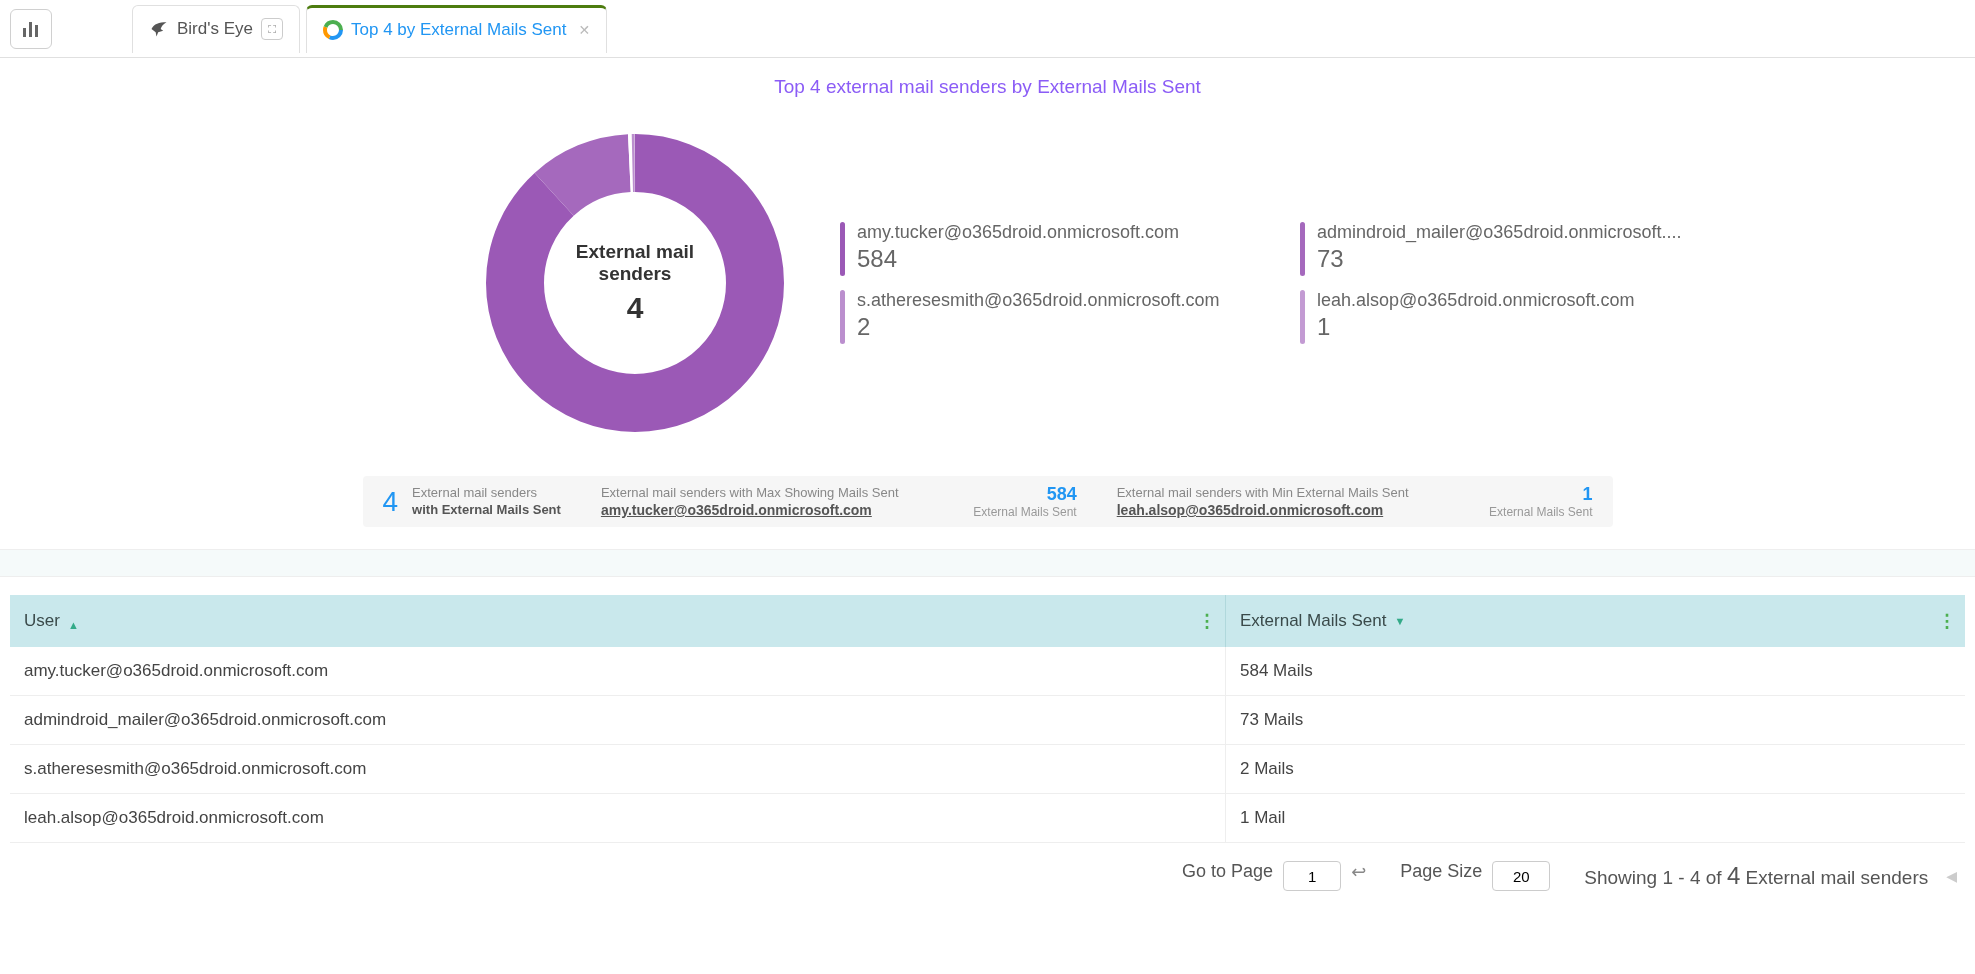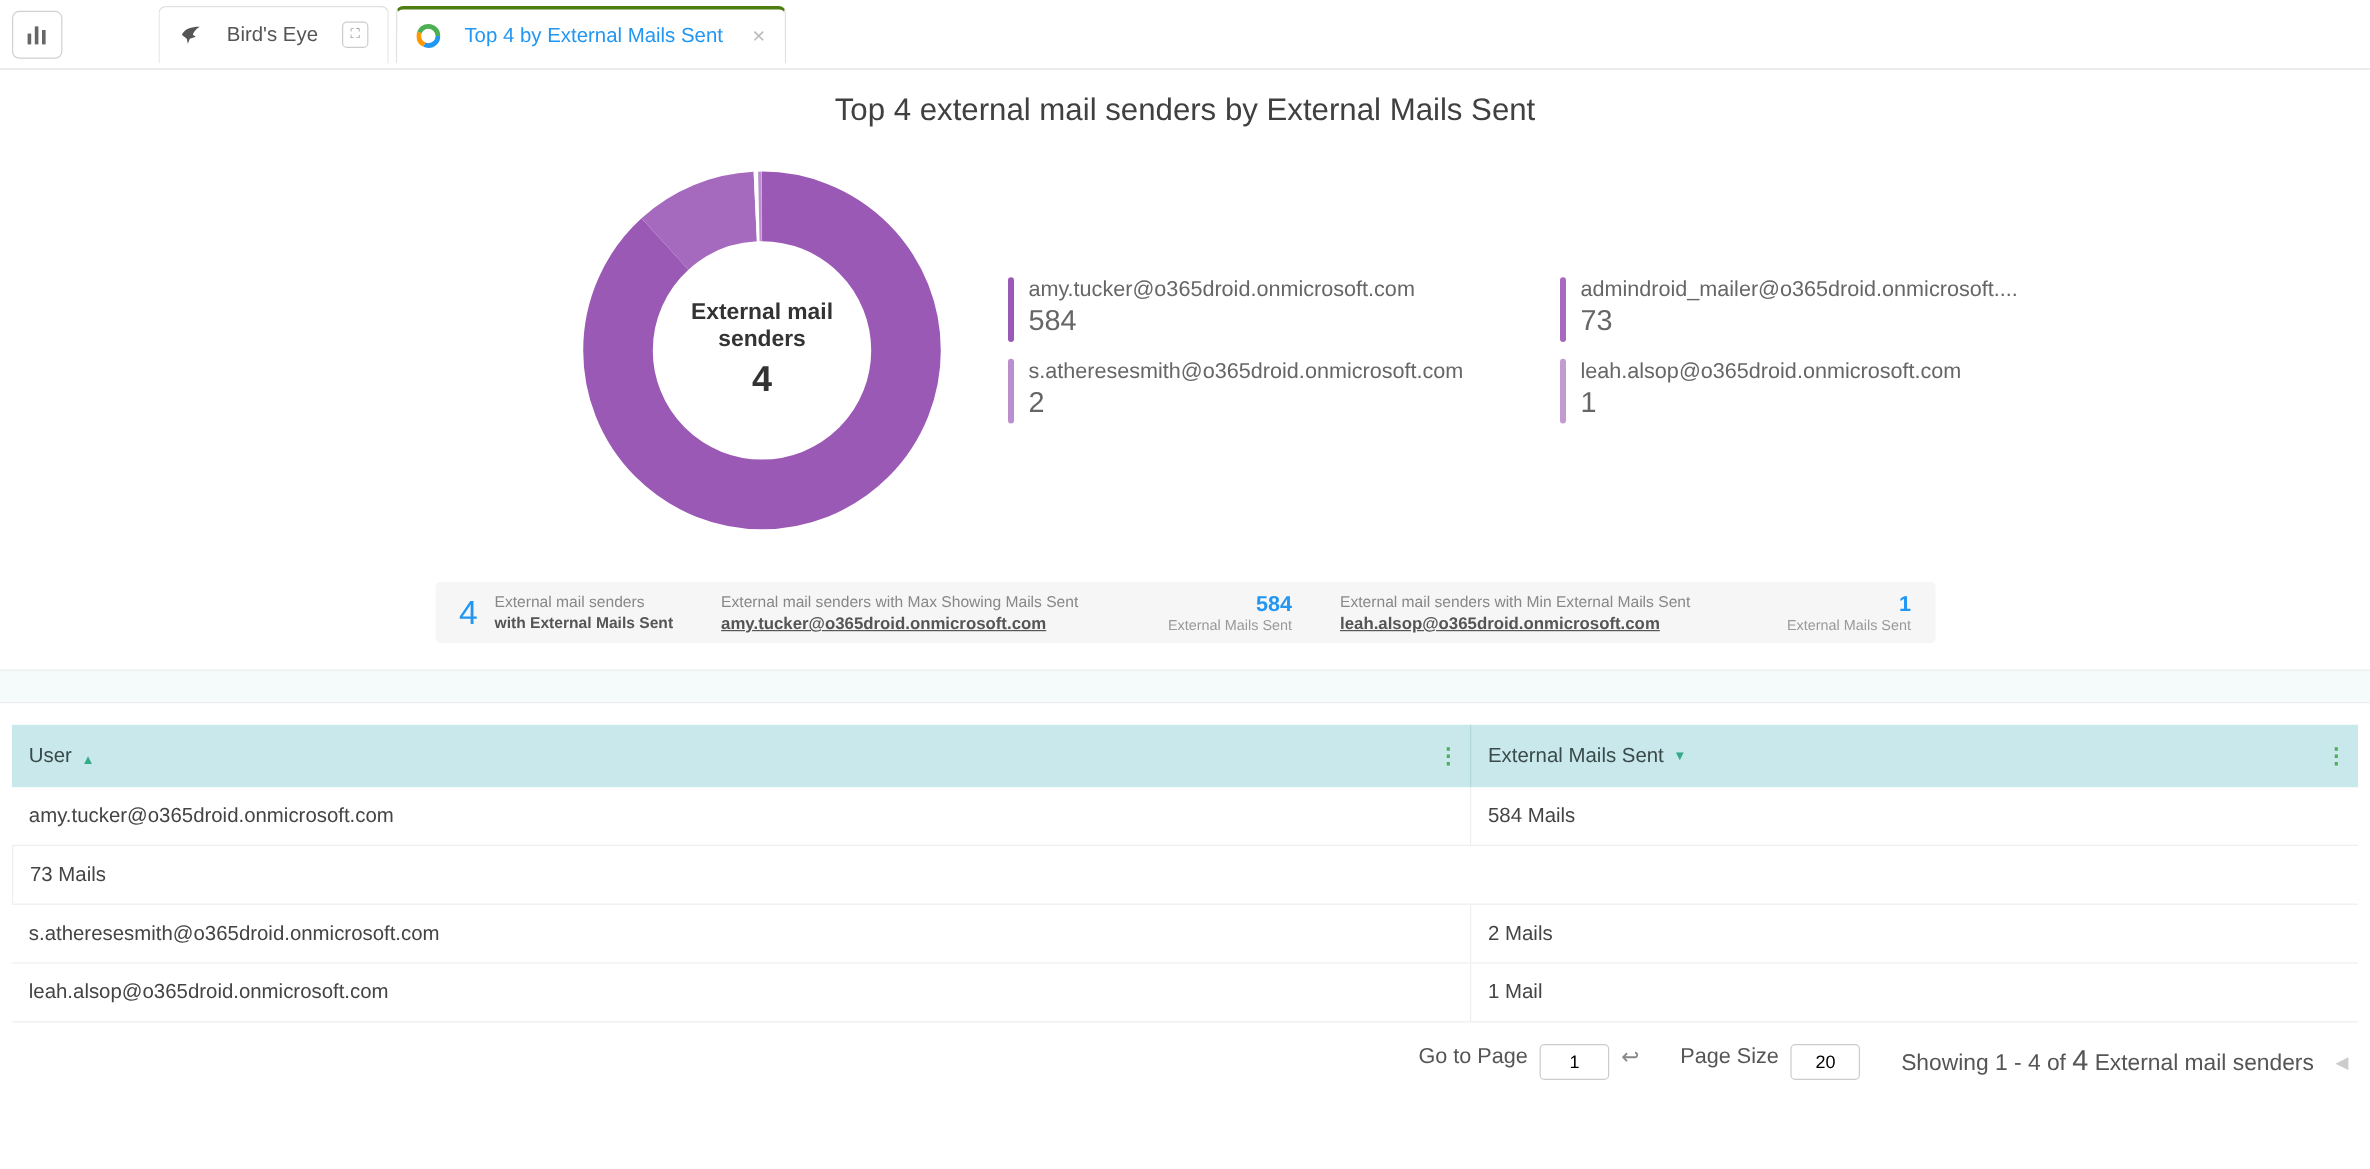--- a/index.html
+++ b/index.html
@@ -1,26 +1,26 @@
 <!DOCTYPE html>
 <html><head>
 <meta charset="utf-8">
 <style>
 *{box-sizing:border-box;margin:0;padding:0;font-family:"Segoe UI",Arial,sans-serif}
 body{background:#fff;color:#4a4a4a;font-size:14px}
 .page{width:1975px;height:974px;position:relative;overflow:hidden}
 .tabs{display:flex;align-items:center;height:58px;padding-left:10px;border-bottom:1px solid #e0e0e0}
 .icon-tab{width:42px;height:40px;border:1px solid #d0d0d0;border-radius:6px;display:flex;align-items:center;justify-content:center;margin-right:80px}
-.tab{height:48px;display:flex;align-items:center;padding:0 16px;border:1px solid #e0e0e0;border-bottom:none;border-top-left-radius:6px;border-top-right-radius:6px;margin-right:6px;font-size:17px;color:#555;gap:20px;background:#fff}
+.tab{height:48px;display:flex;align-items:center;padding:0 16px;border:1px solid #e0e0e0;border-bottom:none;border-top-left-radius:6px;border-top-right-radius:6px;margin-right:6px;font-size:17px;color:#555;gap:8px;background:#fff}
 .tab.active{border-top:3px solid #4d7c0f;color:#2196f3}
 .tab .bird{width:20px;height:20px}
 .tab .expand-box{width:22px;height:22px;border:1px solid #ccc;border-radius:4px;display:flex;align-items:center;justify-content:center;font-size:11px;color:#888}
 .tab .close{color:#bbb;font-size:14px;margin-left:4px}
 .report{padding-top:18px}
-.report-title{text-align:center;font-size:26px;color:#404040;font-weight:500}
+.report-title{text-align:center;font-size:19px;color:#8b5cf6;font-weight:500}
 .chart-row{display:flex;align-items:center;justify-content:flex-start;padding:20px 0 10px 470px;gap:40px}
 .donut-wrap{position:relative;width:330px;height:330px}
 .donut-center{position:absolute;top:50%;left:50%;transform:translate(-50%,-50%);text-align:center}
 .donut-center .lbl{font-size:19px;font-weight:600;color:#333}
 .donut-center .val{font-size:30px;font-weight:700;color:#333;margin-top:6px}
 .legend{display:grid;grid-template-columns:440px 440px;gap:14px 20px}
 .legend-item{display:flex;gap:12px;align-items:flex-start}
 .legend-bar{width:5px;height:54px;border-radius:3px}
 .legend-text .name{font-size:18px;color:#666;max-width:400px;overflow:hidden;text-overflow:ellipsis;white-space:nowrap}
 .legend-text .num{font-size:24px;color:#666;margin-top:2px}
@@ -178,20 +178,21 @@
       <span class="sort" style="color:#3a8">▼</span>
       <span class="col-menu">⋮</span>
     </div>
   </div>
   <div id="gridbody">
         <div class="grow">
           <div class="c1">amy.tucker@o365droid.onmicrosoft.com</div>
           <div class="c2">584 Mails</div>
         </div>
         <div class="grow">
+          <div class="c1">admindroid_mailer@o365droid.onmicrosoft.com</div>
           <div class="c2">73 Mails</div>
         </div>
         <div class="grow">
           <div class="c1">s.atheresesmith@o365droid.onmicrosoft.com</div>
           <div class="c2">2 Mails</div>
         </div>
         <div class="grow">
           <div class="c1">leah.alsop@o365droid.onmicrosoft.com</div>
           <div class="c2">1 Mail</div>
         </div>

